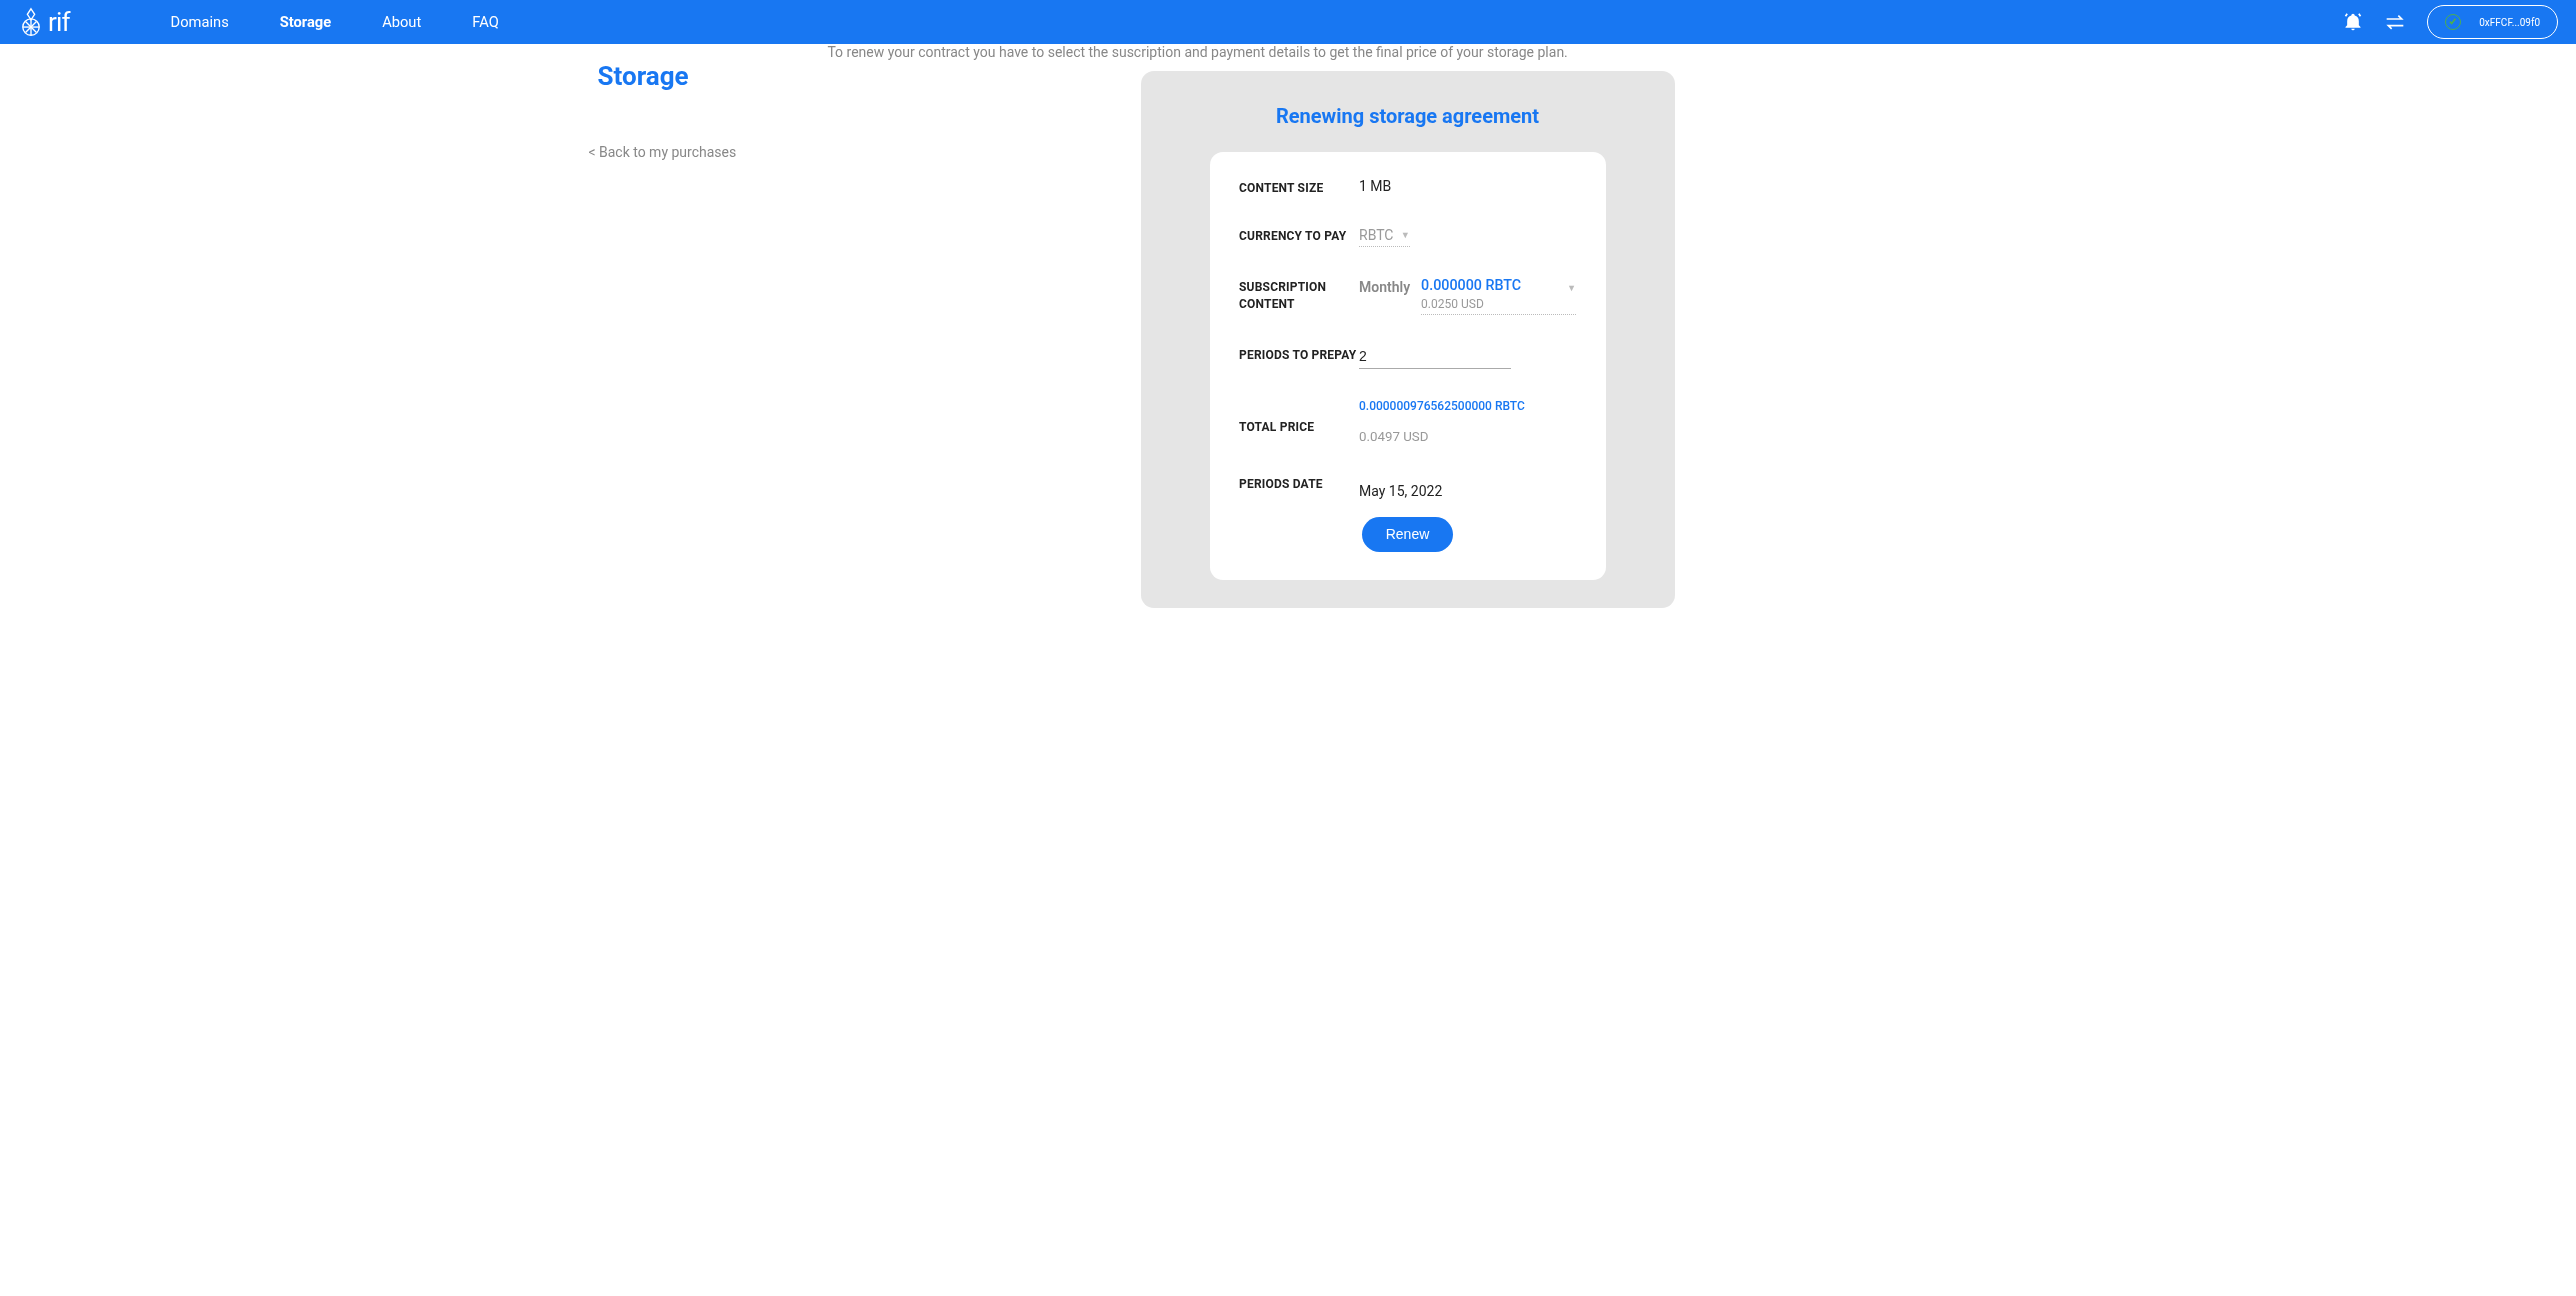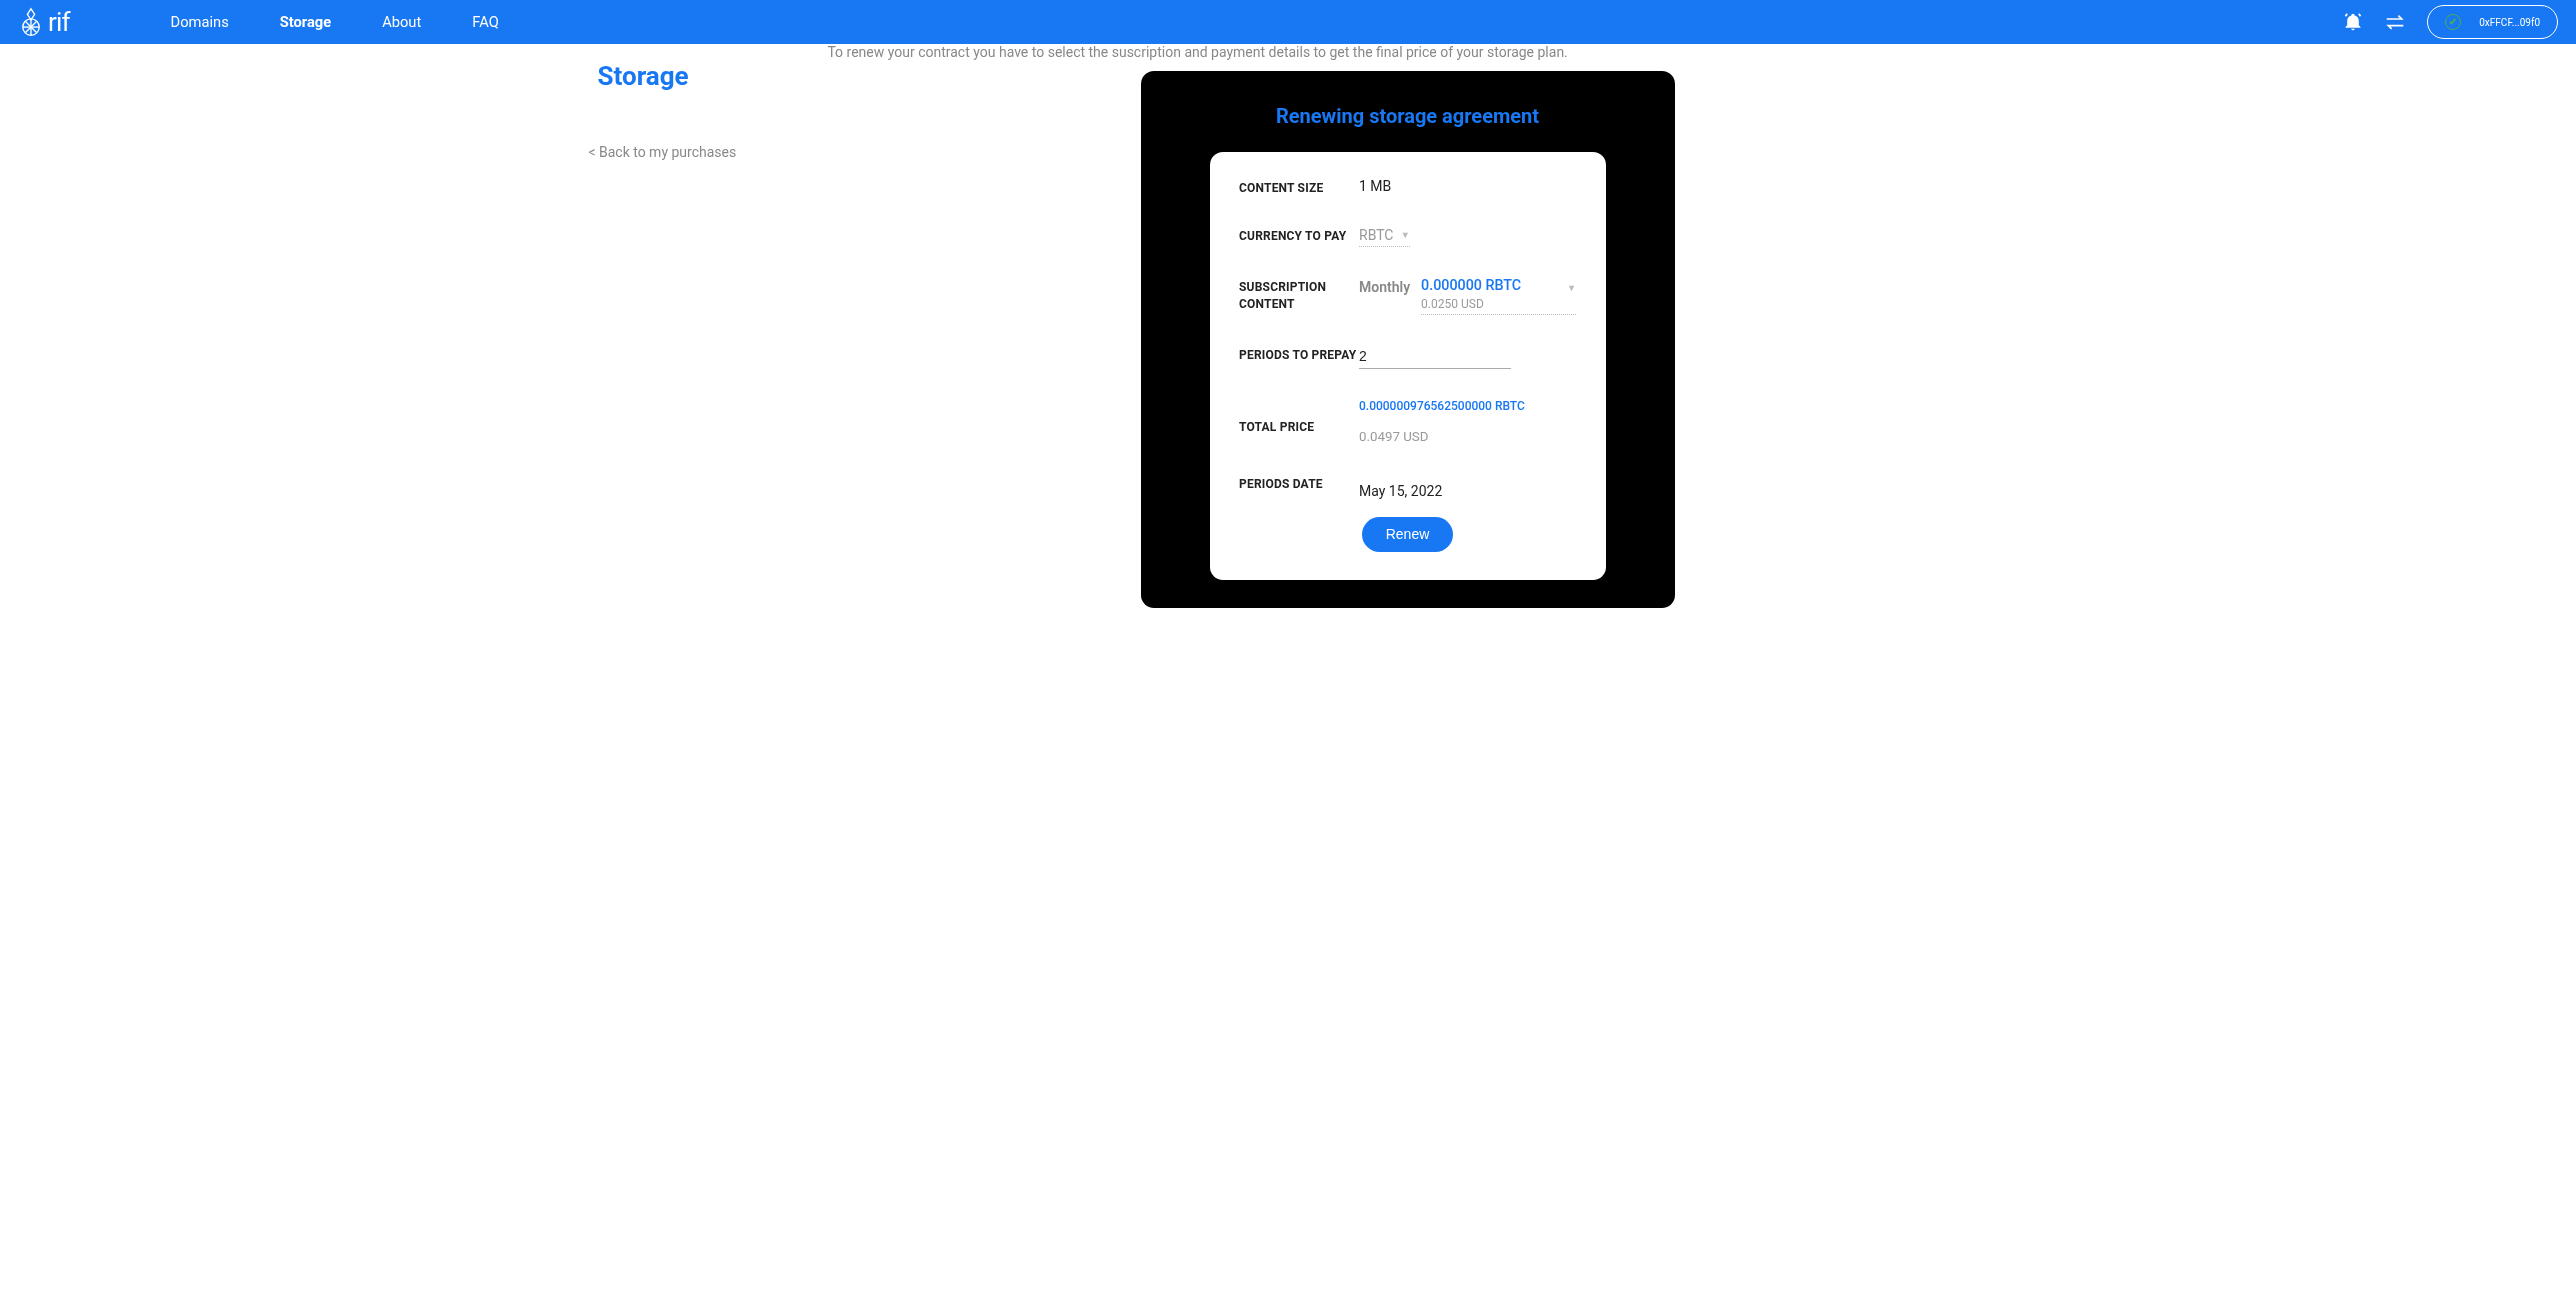--- a/index.html
+++ b/index.html
@@ -25,21 +25,21 @@
   .back-link { color: #888; font-size: 14px; cursor: pointer; }
   
   .main-col { flex: 1; padding: 0 0 37px 0; }
   .tabs { display: flex; border-bottom: 0.9px solid #ddd; margin-bottom: 33px; max-width: 626px; }
   .tab { flex: 1; text-align: center; padding: 13px 0; color: #888; font-size: 14px; cursor: pointer; position: relative; }
   .tab.active { color: #222; font-weight: 700; }
   .tab.active::after { content: ''; position: absolute; bottom: -0.9px; left: 0; right: 0; height: 1.8px; background: #333; }
   
   .instr { text-align: left; color: #888; font-size: 14px; margin-bottom: 11px; }
   
-  .card-outer { background: #000000; border-radius: 13px; padding: 33px 18.4px 28px 18.4px; max-width: 534px; margin: 0 auto; }
+  .card-outer { background: #e5e5e5; border-radius: 13px; padding: 33px 18.4px 28px 18.4px; max-width: 534px; margin: 0 auto; }
   .card-title { color: #1877f2; font-size: 20px; font-weight: 700; text-align: center; margin-bottom: 24px; }
   .card-inner { background: #fff; border-radius: 13px; padding: 26px 29.5px 28px 29.5px; max-width: 396px; margin: 0 auto; }
   
   .row { display: flex; align-items: flex-start; margin-bottom: 29.5px; }
   .row:last-of-type { margin-bottom: 18.4px; }
   .row-label { width: 120px; color: #222; font-size: 12px; font-weight: 700; line-height: 1.45; letter-spacing: 0.2px; padding-top: 1.8px; }
   .row-value { flex: 1; font-size: 14px; color: #222; }
   
   .select-wrap { display: inline-flex; align-items: center; gap: 7.4px; border-bottom: 0.9px dotted #bbb; padding: 0 0 3.7px 0; color: #999; font-size: 14px; cursor: pointer; }
   .select-arrow { color: #bbb; font-size: 9.2px; }

